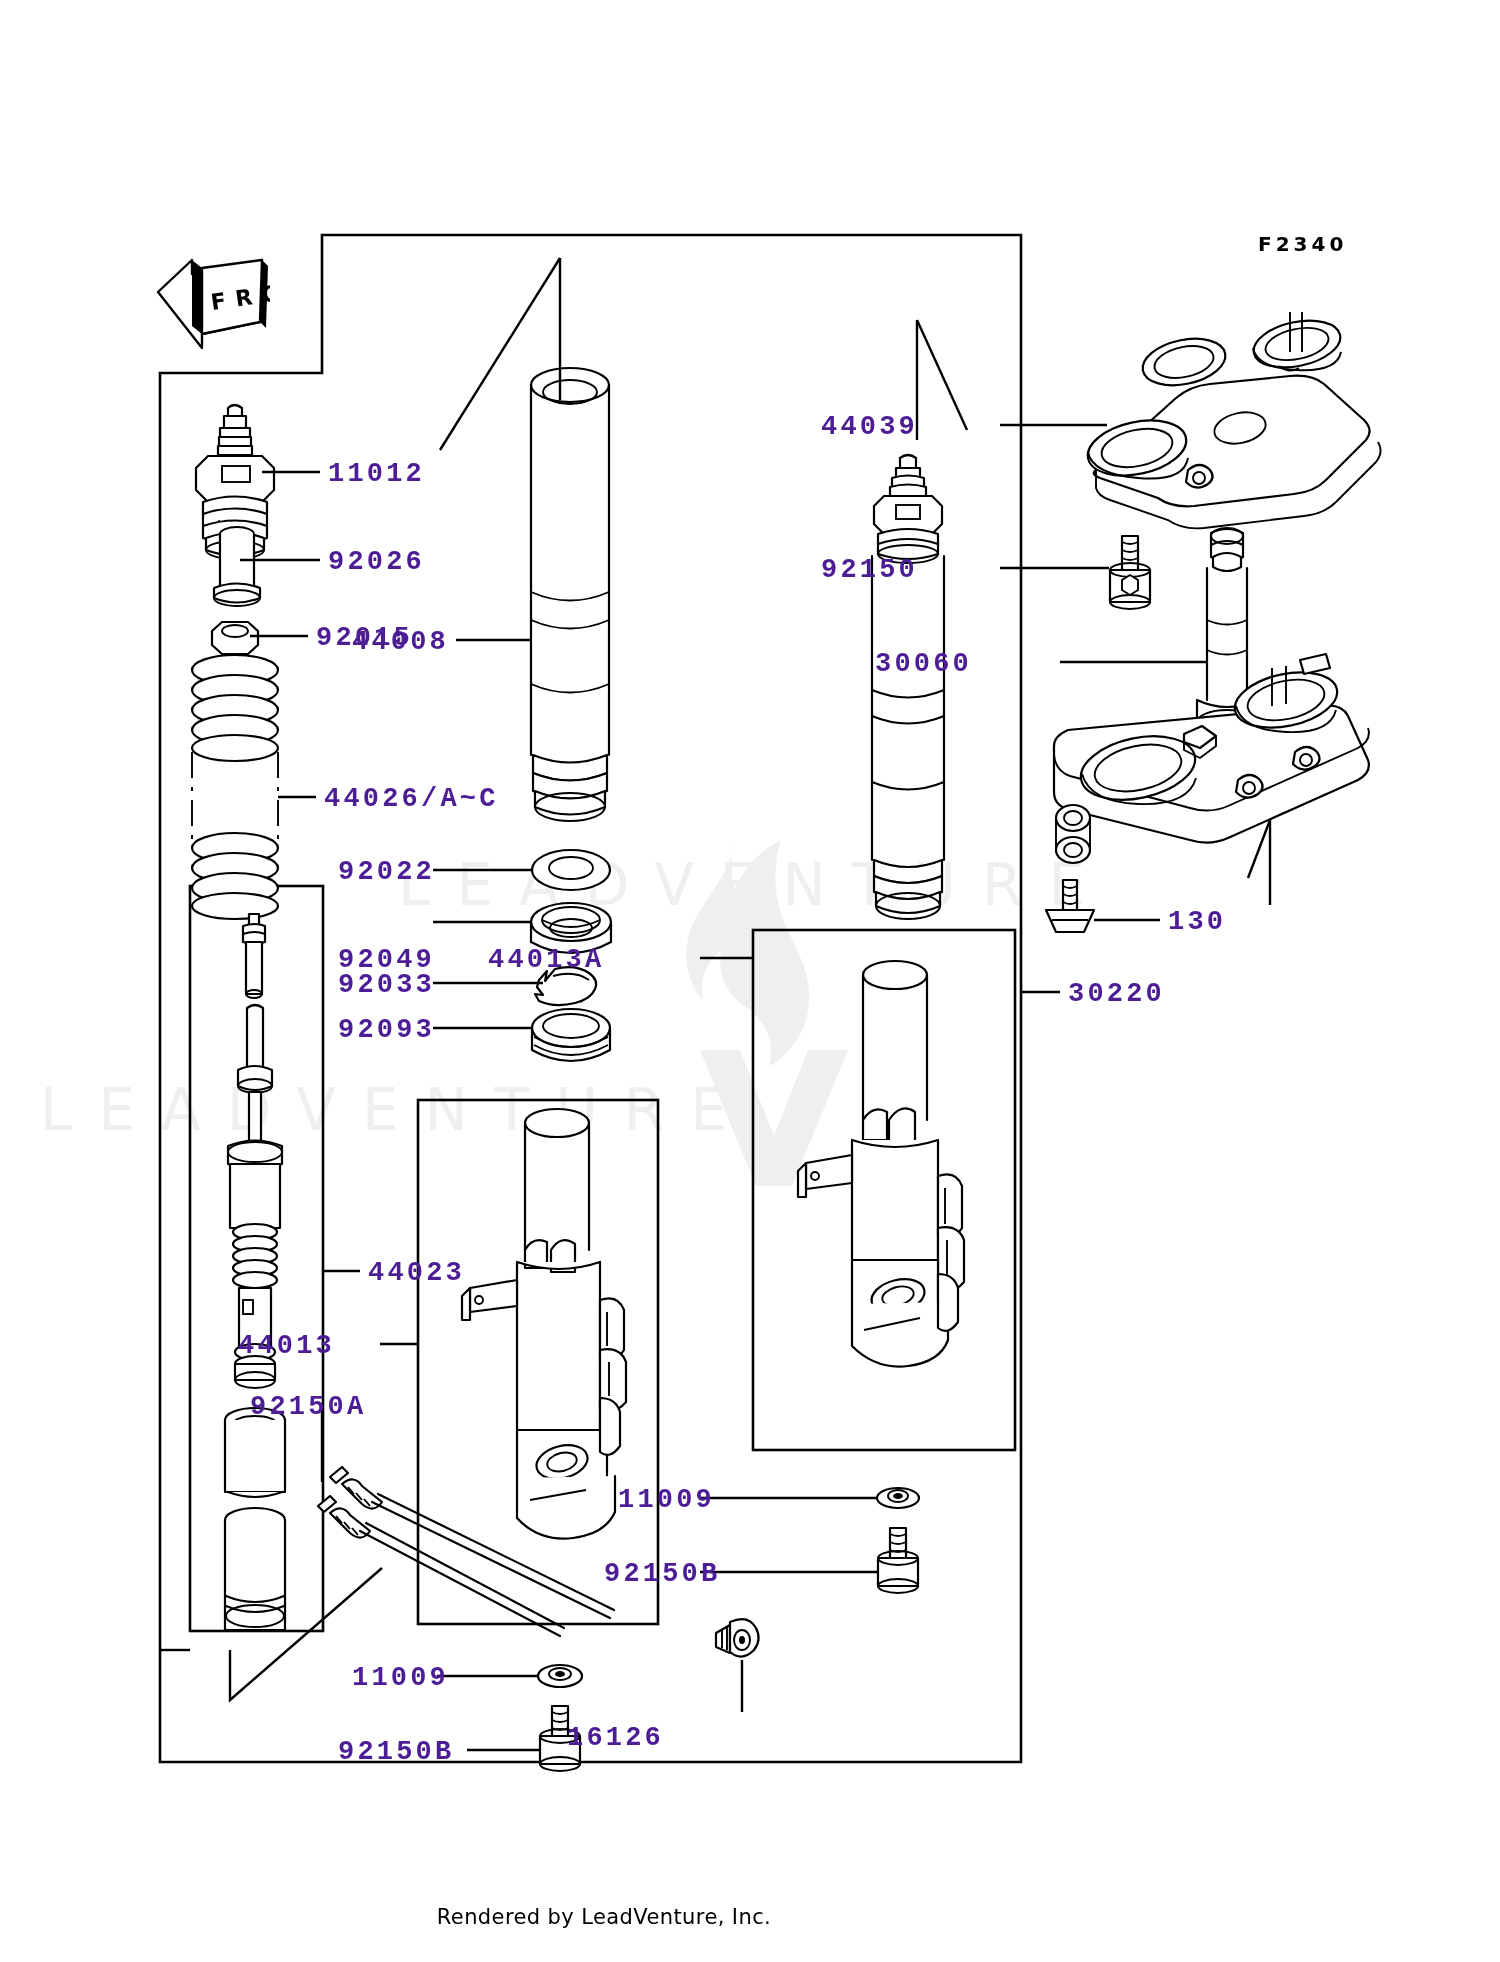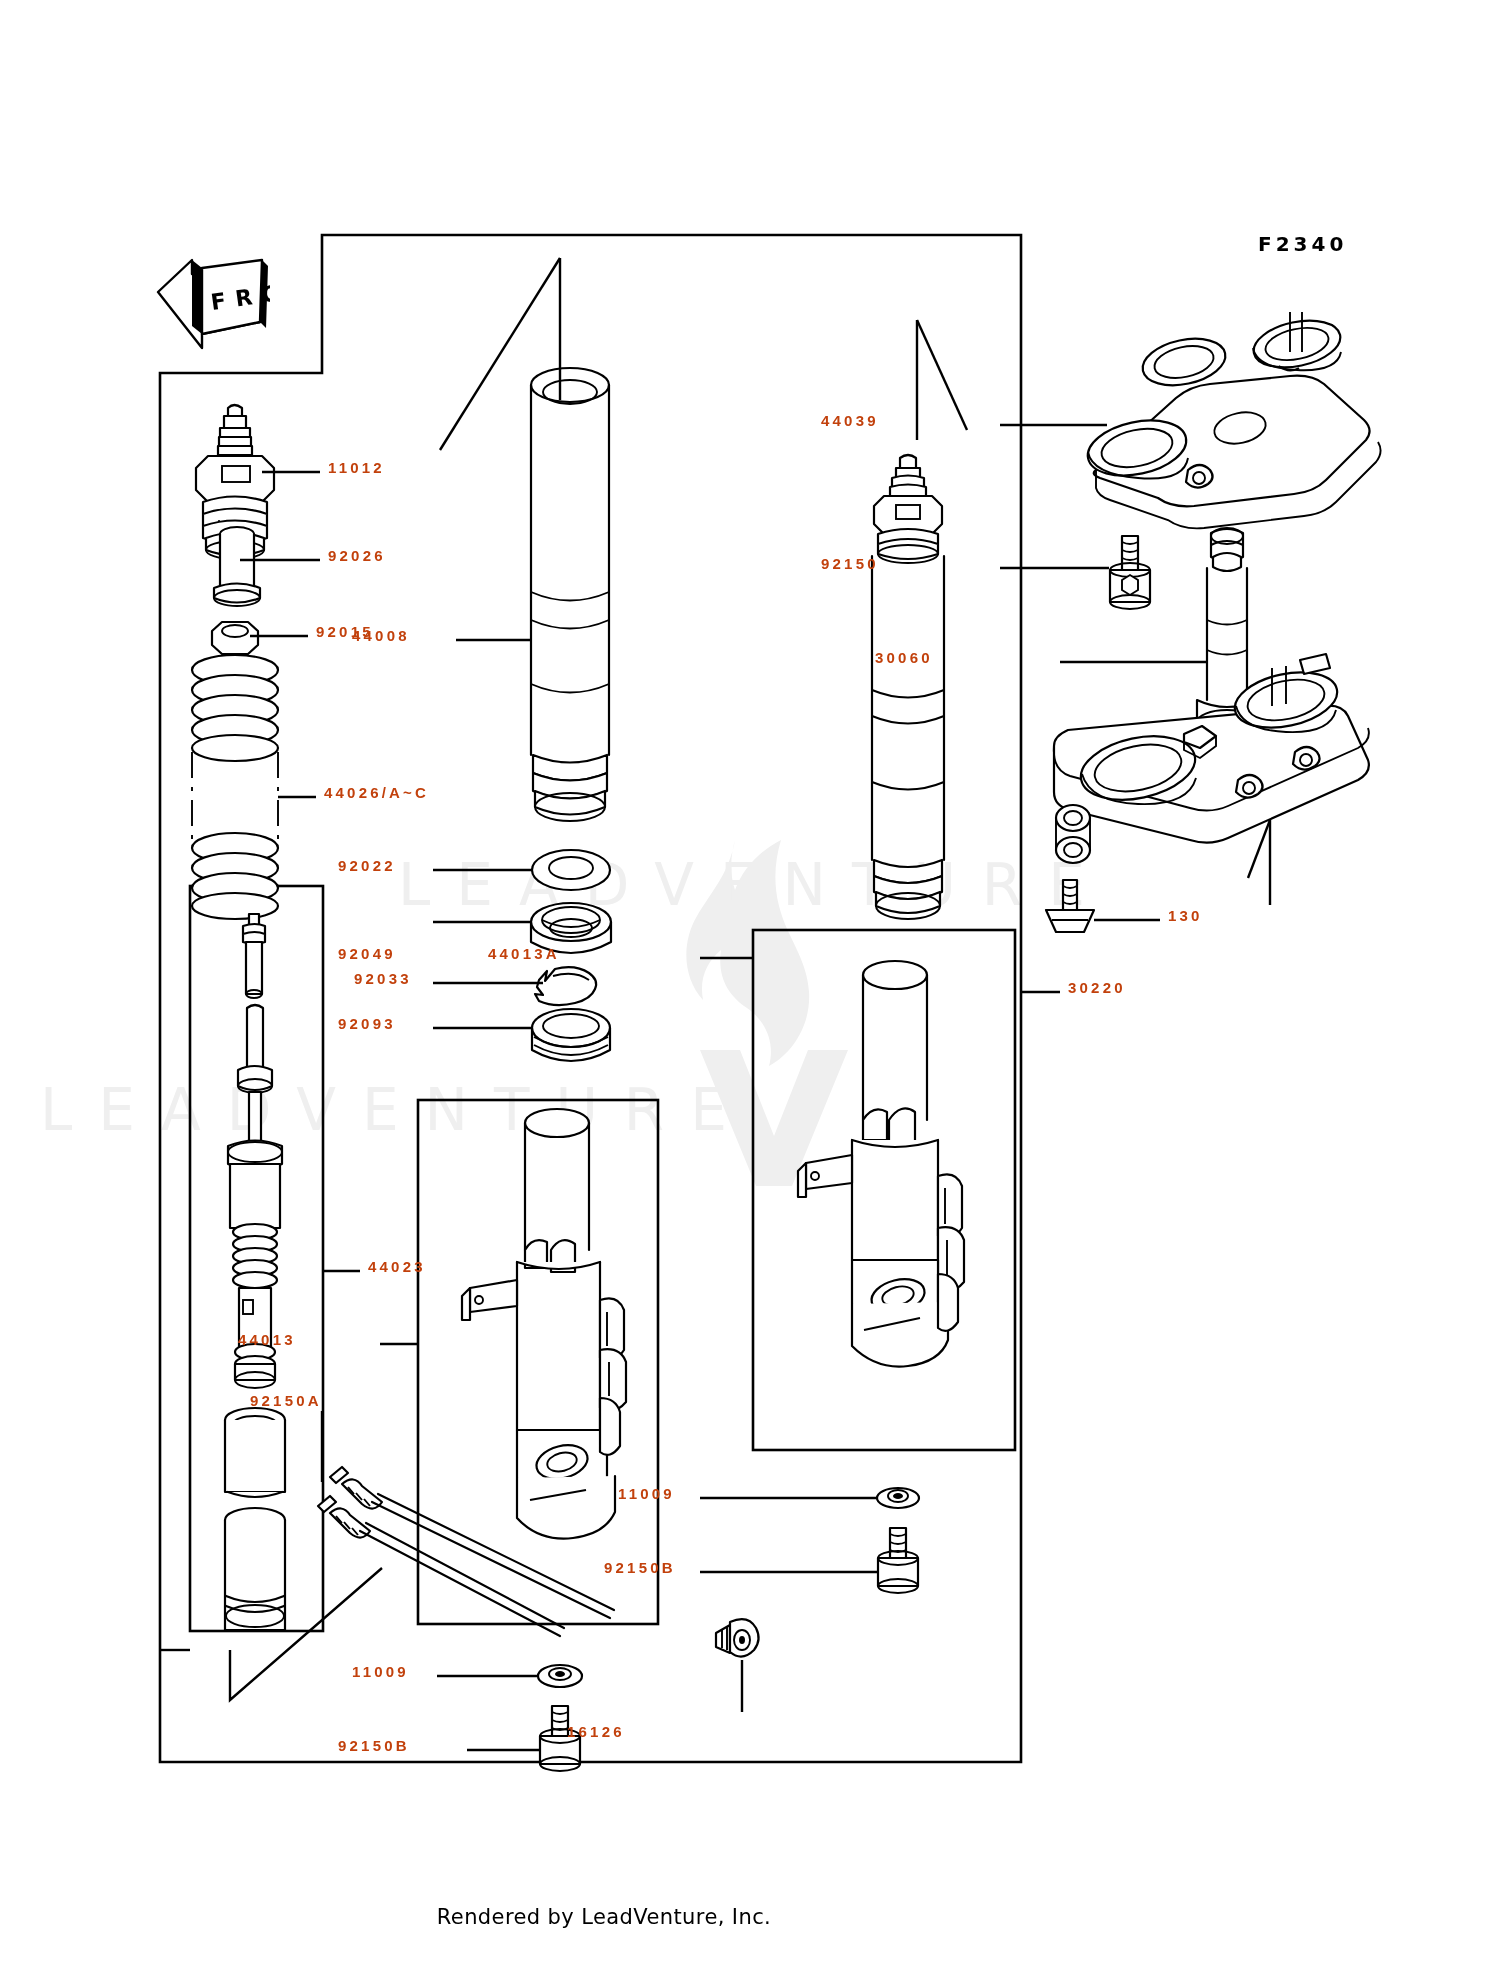--- a/index.html
+++ b/index.html
@@ -1,22 +1,22 @@
 <!DOCTYPE html>
 <html><head>
 <meta charset="utf-8">
 <title>Front Fork Parts Diagram</title>
 <style>
   html,body{margin:0;padding:0;background:#ffffff;}
   body{width:1500px;height:1962px;position:relative;
        font-family:"DejaVu Sans","Liberation Sans",sans-serif;color:#000;}
   #stage{position:absolute;left:0;top:0;width:1500px;height:1962px;overflow:hidden;}
   svg.layer{position:absolute;left:0;top:0;width:1500px;height:1962px;}
-  .lbl{position:absolute;font-family:Liberation Sans, sans-serif;
-       font-size:15px;font-weight:700;letter-spacing:3.2px;white-space:nowrap;color:#c2410c;}
+  .lbl{position:absolute;font-family:Liberation Mono, monospace;
+       font-size:27px;font-weight:700;letter-spacing:3.2px;white-space:nowrap;color:#4c1d95;}
   .corner{position:absolute;font-size:20px;font-weight:700;letter-spacing:4px;}
   .footer{position:absolute;left:0;top:1905px;width:1208px;text-align:center;
           font-size:21px;letter-spacing:.4px;font-family:"DejaVu Sans","Liberation Sans",sans-serif;}
   .wm-text{font-family:"DejaVu Sans","Liberation Sans",sans-serif;
            font-size:58px;letter-spacing:26px;color:#efefef;font-weight:400;}
   .front-badge{position:absolute;left:150px;top:248px;width:120px;height:110px;}
 </style>
 </head>
 <body>
 
@@ -481,21 +481,21 @@
 
   <div class="lbl" style="left:328px;top:459px;">11012</div>
   <div class="lbl" style="left:328px;top:547px;">92026</div>
   <div class="lbl" style="left:316px;top:623px;">92015</div>
   <div class="lbl" style="left:324px;top:784px;">44026/A~C</div>
 
   <div class="lbl" style="left:352px;top:627px;">44008</div>
 
   <div class="lbl" style="left:338px;top:857px;">92022</div>
   <div class="lbl" style="left:338px;top:909px;margin-top:36px;">92049</div>
-  <div class="lbl" style="left:338px;top:970px;margin-left:16px;">92033</div>
+  <div class="lbl" style="left:338px;top:970px;">92033</div>
   <div class="lbl" style="left:338px;top:1015px;">92093</div>
 
   <div class="lbl" style="left:488px;top:945px;">44013A</div>
   <div class="lbl" style="left:1068px;top:979px;">30220</div>
 
   <div class="lbl" style="left:368px;top:1258px;">44023</div>
   <div class="lbl" style="left:238px;top:1331px;">44013</div>
   <div class="lbl" style="left:250px;top:1392px;">92150A</div>
 
   <div class="lbl" style="left:352px;top:1663px;">11009</div>

